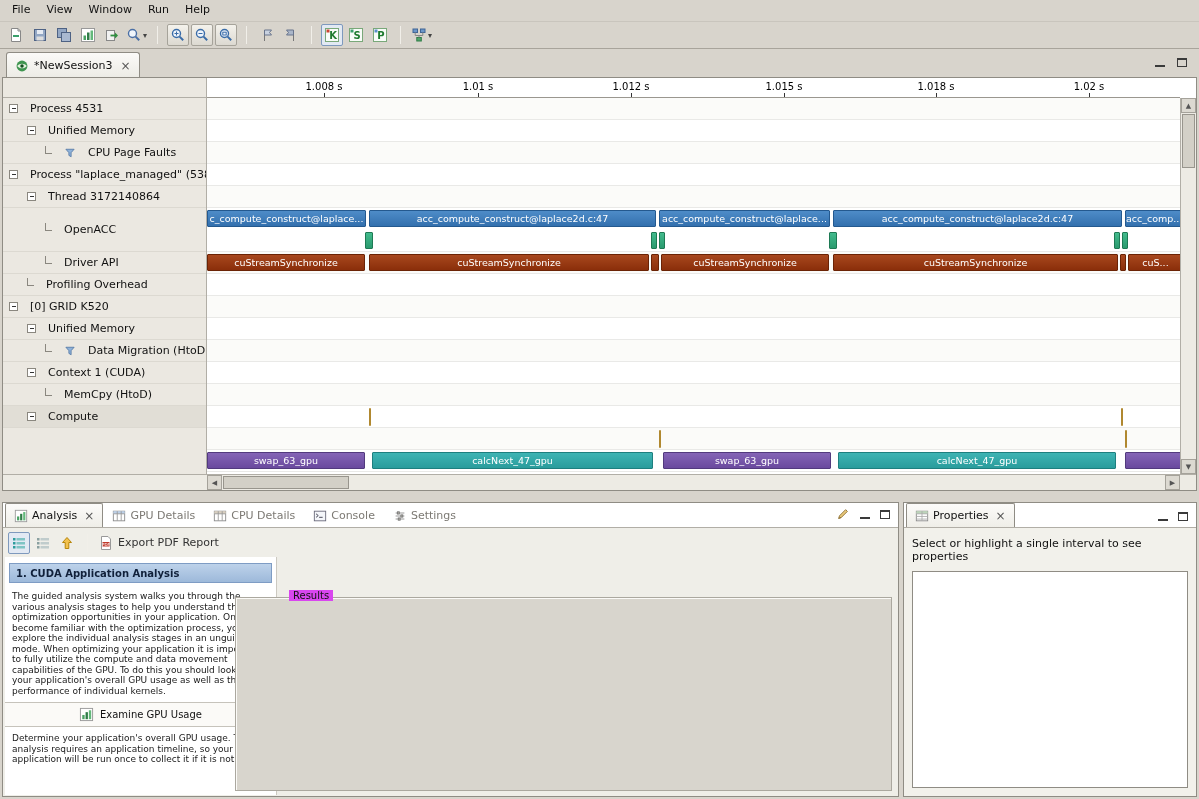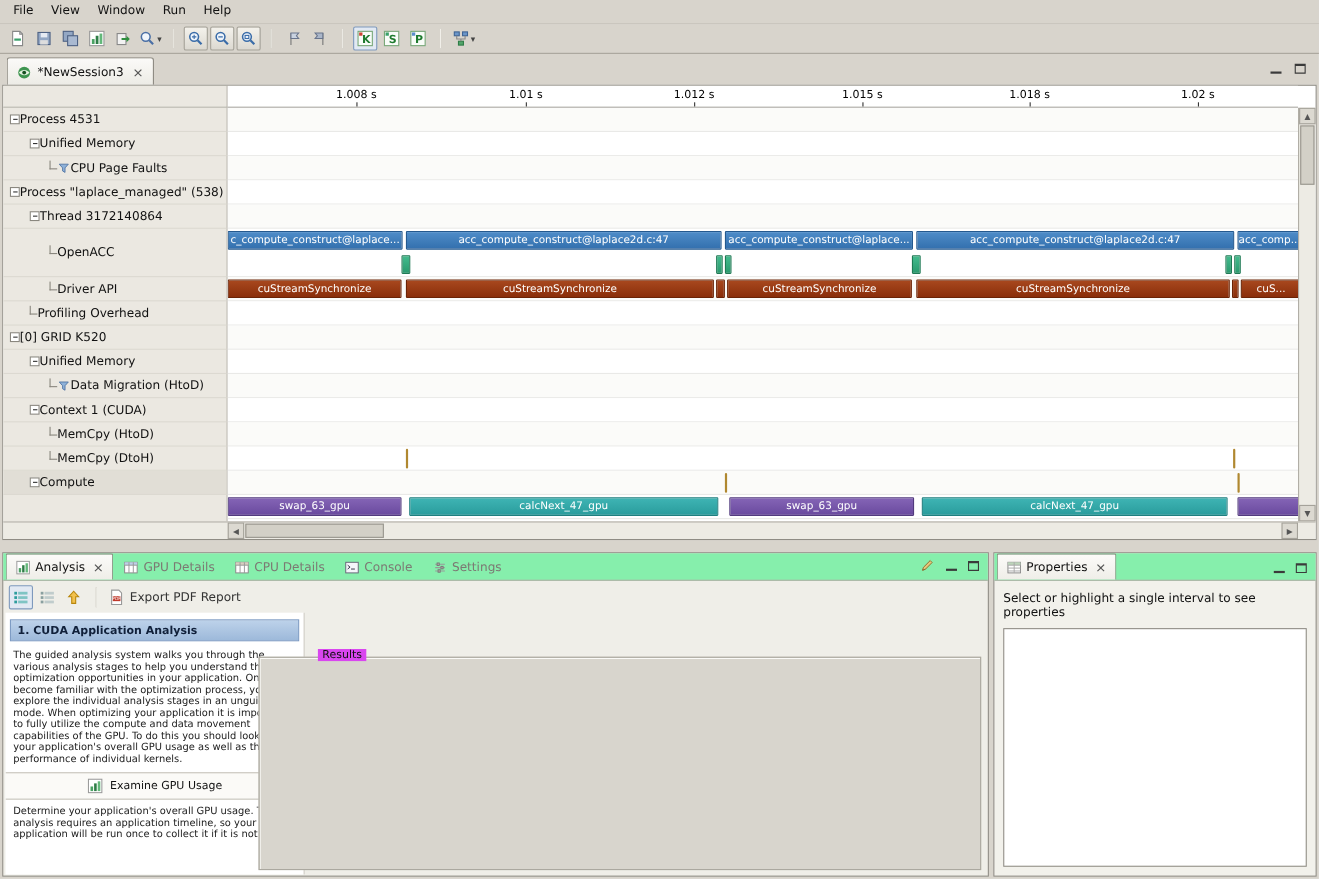--- a/index.html
+++ b/index.html
@@ -26,21 +26,21 @@
 .minbtn{width:10px;height:9px;border-bottom:2px solid #3a3a3a;display:inline-block;}
 .maxbtn{width:10px;height:9px;border:1px solid #3a3a3a;border-top:2px solid #3a3a3a;display:inline-block;}
 
 
 .tframe{position:absolute;left:2px;top:77px;width:1195px;height:414px;background:#fff;border:1px solid #8f8c84;}
 .tl-corner{position:absolute;left:0;top:0;width:204px;height:20px;background:#ebe8e1;border-right:1px solid #b1aea6;border-bottom:1px solid #b1aea6;}
 .ruler{position:absolute;left:204px;top:0;width:973px;height:20px;background:#fff;border-bottom:1px solid #9a978f;overflow:hidden;}
 .ruler-label{position:absolute;top:3px;transform:translateX(-50%);font-size:10px;color:#000;white-space:nowrap;}
 .ruler-tickmark{position:absolute;bottom:0;width:1px;height:4px;background:#333;}
 .tree{position:absolute;left:0;top:20px;width:204px;height:376px;background:#ebe8e1;border-right:1px solid #b1aea6;overflow:hidden;}
-.tree-row{display:flex;align-items:center;gap:0;border-bottom:1px solid #dcd9d1;font-size:11px;white-space:nowrap;}
+.tree-row{display:flex;align-items:center;gap:12px;border-bottom:1px solid #dcd9d1;font-size:11px;white-space:nowrap;}
 .tree-row.sel{background:#e1ded6;}
 .minusbox{width:9px;height:9px;background:#fff;border:1px solid #8a877f;position:relative;flex:0 0 auto;}
 .minusbox::after{content:"";position:absolute;left:2px;top:3px;width:4px;height:1px;background:#333;}
 .elbow{width:7px;height:8px;border-left:1px solid #8a877f;border-bottom:1px solid #8a877f;margin-top:-6px;flex:0 0 auto;}
 .tree-label{overflow:hidden;}
 .rows{position:absolute;left:204px;top:20px;width:973px;height:376px;overflow:hidden;background:#fff;}
 .t-row{position:relative;border-bottom:1px solid #e9e9e7;background:#fff;}
 .t-row.alt{background:#fbfbf9;}
 .bar{position:absolute;font-size:9.5px;color:#fff;text-align:center;overflow:hidden;white-space:nowrap;border-radius:1px;}
 .bar.blue{background:linear-gradient(#4e8cc8,#3370ae);border:1px solid #24598f;}
@@ -55,21 +55,21 @@
 .vscroll .down{left:0;bottom:0;}
 .vthumb{position:absolute;left:1px;top:16px;width:13px;height:54px;background:#d3d0c7;border:1px solid #98958d;}
 .hscroll{position:absolute;left:0;bottom:0;width:1193px;height:16px;background:#edebe4;border-top:1px solid #b1aea6;}
 .hscroll .hleft{left:204px;top:0;}
 .hscroll .hright{right:16px;top:0;}
 .hthumb{position:absolute;left:220px;top:1px;width:126px;height:13px;background:#d3d0c7;border:1px solid #98958d;}
 
 
 .apanel{position:absolute;left:2px;top:502px;width:897px;height:295px;background:#efeee8;border:1px solid #8f8c84;}
 .ppanel{position:absolute;left:903px;top:502px;width:294px;height:295px;background:#f2f1eb;border:1px solid #8f8c84;}
-.tabstrip{position:absolute;left:0;top:0;right:0;height:25px;display:flex;align-items:flex-end;background:#86efac;border-bottom:1px solid #b1aea6;padding-left:2px;}
+.tabstrip{position:absolute;left:0;top:0;right:0;height:25px;display:flex;align-items:flex-end;background:#ffffff;border-bottom:1px solid #b1aea6;padding-left:2px;}
 .tabs{display:flex;align-items:flex-end;height:25px;}
 .btab{display:inline-flex;align-items:center;gap:4px;height:24px;padding:0 8px;font-size:11px;color:#7c7973;border:1px solid transparent;border-bottom:none;white-space:nowrap;}
 .btab.active{background:linear-gradient(#fcfbf9,#efeee8);border-color:#8f8c84;border-radius:2px 2px 0 0;color:#111;}
 .strip-btns{margin-left:auto;display:flex;align-items:center;gap:10px;padding-right:8px;padding-bottom:6px;}
 .atoolbar{position:absolute;left:0;top:25px;width:230px;height:29px;display:flex;align-items:center;padding-left:4px;}
 .acontent{position:absolute;left:0;top:54px;right:0;bottom:0;}
 .aleft{position:absolute;left:2px;top:0;width:272px;bottom:1px;background:#fff;overflow:hidden;border-right:1px solid #ccc9c1;}
 .ahdr{margin:6px 4px 4px;height:20px;line-height:20px;padding-left:6px;font-weight:bold;font-size:10px;color:#10203a;background:linear-gradient(#bdd2ea,#9db9da);border:1px solid #7e9cc4;}
 .abody{padding:4px 7px;font-size:9px;line-height:10.5px;color:#1a1a1a;}
 .abtn{margin:2px 0;border-top:1px solid #c6c3bb;border-bottom:1px solid #c6c3bb;height:25px;display:flex;align-items:center;justify-content:center;gap:6px;font-size:10px;background:#fbfaf7;}
@@ -323,24 +323,20 @@
         <span class="tree-label">Data Migration (HtoD)</span>
       </div>
       <div class="tree-row" style="height: 22px; padding-left: 24px;">
         <span class="minusbox"></span>
         <span class="tree-label">Context 1 (CUDA)</span>
       </div>
       <div class="tree-row" style="height: 22px; padding-left: 42px;">
         <span class="elbow"></span>
         <span class="tree-label">MemCpy (HtoD)</span>
       </div>
-      <div class="tree-row" style="height: 22px; padding-left: 42px;">
-        <span class="elbow"></span>
-        <span class="tree-label">MemCpy (DtoH)</span>
-      </div>
       <div class="tree-row sel" style="height: 22px; padding-left: 24px;">
         <span class="minusbox"></span>
         <span class="tree-label">Compute</span>
       </div>
     </div>
   <div class="rows" id="rows">
       <div class="t-row alt" style="height: 22px;"></div>
       <div class="t-row" style="height: 22px;"></div>
       <div class="t-row alt" style="height: 22px;"></div>
       <div class="t-row" style="height: 22px;"></div>

